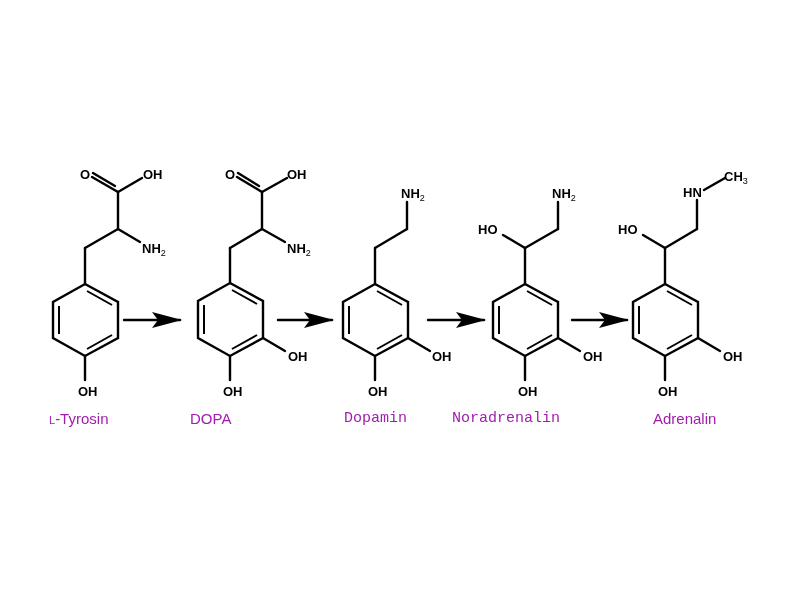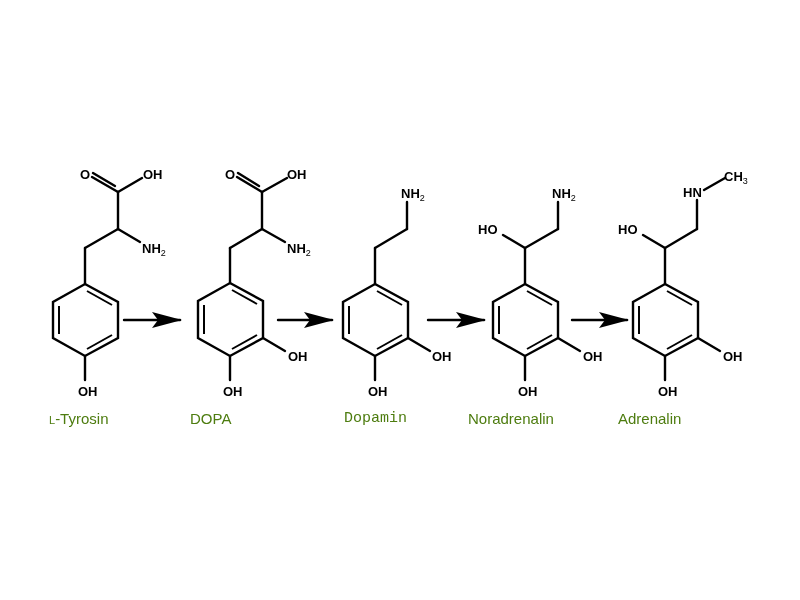--- a/index.html
+++ b/index.html
@@ -2,21 +2,21 @@
 <html><head>
 <meta charset="utf-8">
 <style>
   html, body { margin:0; padding:0; background:#ffffff; }
   body { width:800px; height:600px; position:relative; overflow:hidden; font-family:"Liberation Sans", sans-serif; }
   #canvas { position:absolute; left:0; top:0; width:800px; height:600px; }
   .bond { stroke:#000; stroke-width:2.4; fill:none; stroke-linecap:round; }
   .ring-inner { stroke:#000; stroke-width:2; fill:none; }
   .atom { font-family:"Liberation Sans", sans-serif; font-weight:bold; font-size:13px; fill:#000; }
   .sub { font-size:9px; font-weight:normal; }
-  .name { position:absolute; top:410px; font-family:"Liberation Sans", sans-serif; font-size:15px; color:#4d7c0f; white-space:nowrap; }
+  .name { position:absolute; top:410px; font-family:"Liberation Sans", sans-serif; font-size:15px; color:#a21caf; white-space:nowrap; }
   .smallcaps { font-size:11px; }
 </style>
 </head>
 <body>
 
 <svg id="canvas" viewBox="0 0 800 600" xmlns="http://www.w3.org/2000/svg">
   <defs>
     <marker id="arrowhead" viewBox="0 0 30 16" refX="28" refY="8" markerWidth="30" markerHeight="16" markerUnits="userSpaceOnUse" orient="auto">
       <path d="M0,0 L30,8 L0,16 L6,8 Z" fill="#000"></path>
     </marker>
@@ -127,14 +127,14 @@
   <line class="bond" x1="278" y1="320" x2="332" y2="320" marker-end="url(#arrowhead)"></line>
   <line class="bond" x1="428" y1="320" x2="484" y2="320" marker-end="url(#arrowhead)"></line>
   <line class="bond" x1="572" y1="320" x2="627" y2="320" marker-end="url(#arrowhead)"></line>
 </svg>
 
 <div class="name" style="left:49px;">
   <span class="smallcaps">L</span><span>-Tyrosin</span>
 </div>
 <div class="name" style="left:190px;">DOPA</div>
 <div class="name" style="left:344px;font-family:Liberation Mono, monospace;">Dopamin</div>
-<div class="name" style="left:468px;">Noradrenalin</div>
-<div class="name" style="left:618px;">Adrenalin</div>
+<div class="name" style="left:452px;font-family:Liberation Mono, monospace;">Noradrenalin</div>
+<div class="name" style="left:653px;">Adrenalin</div>
 
 </body></html>

